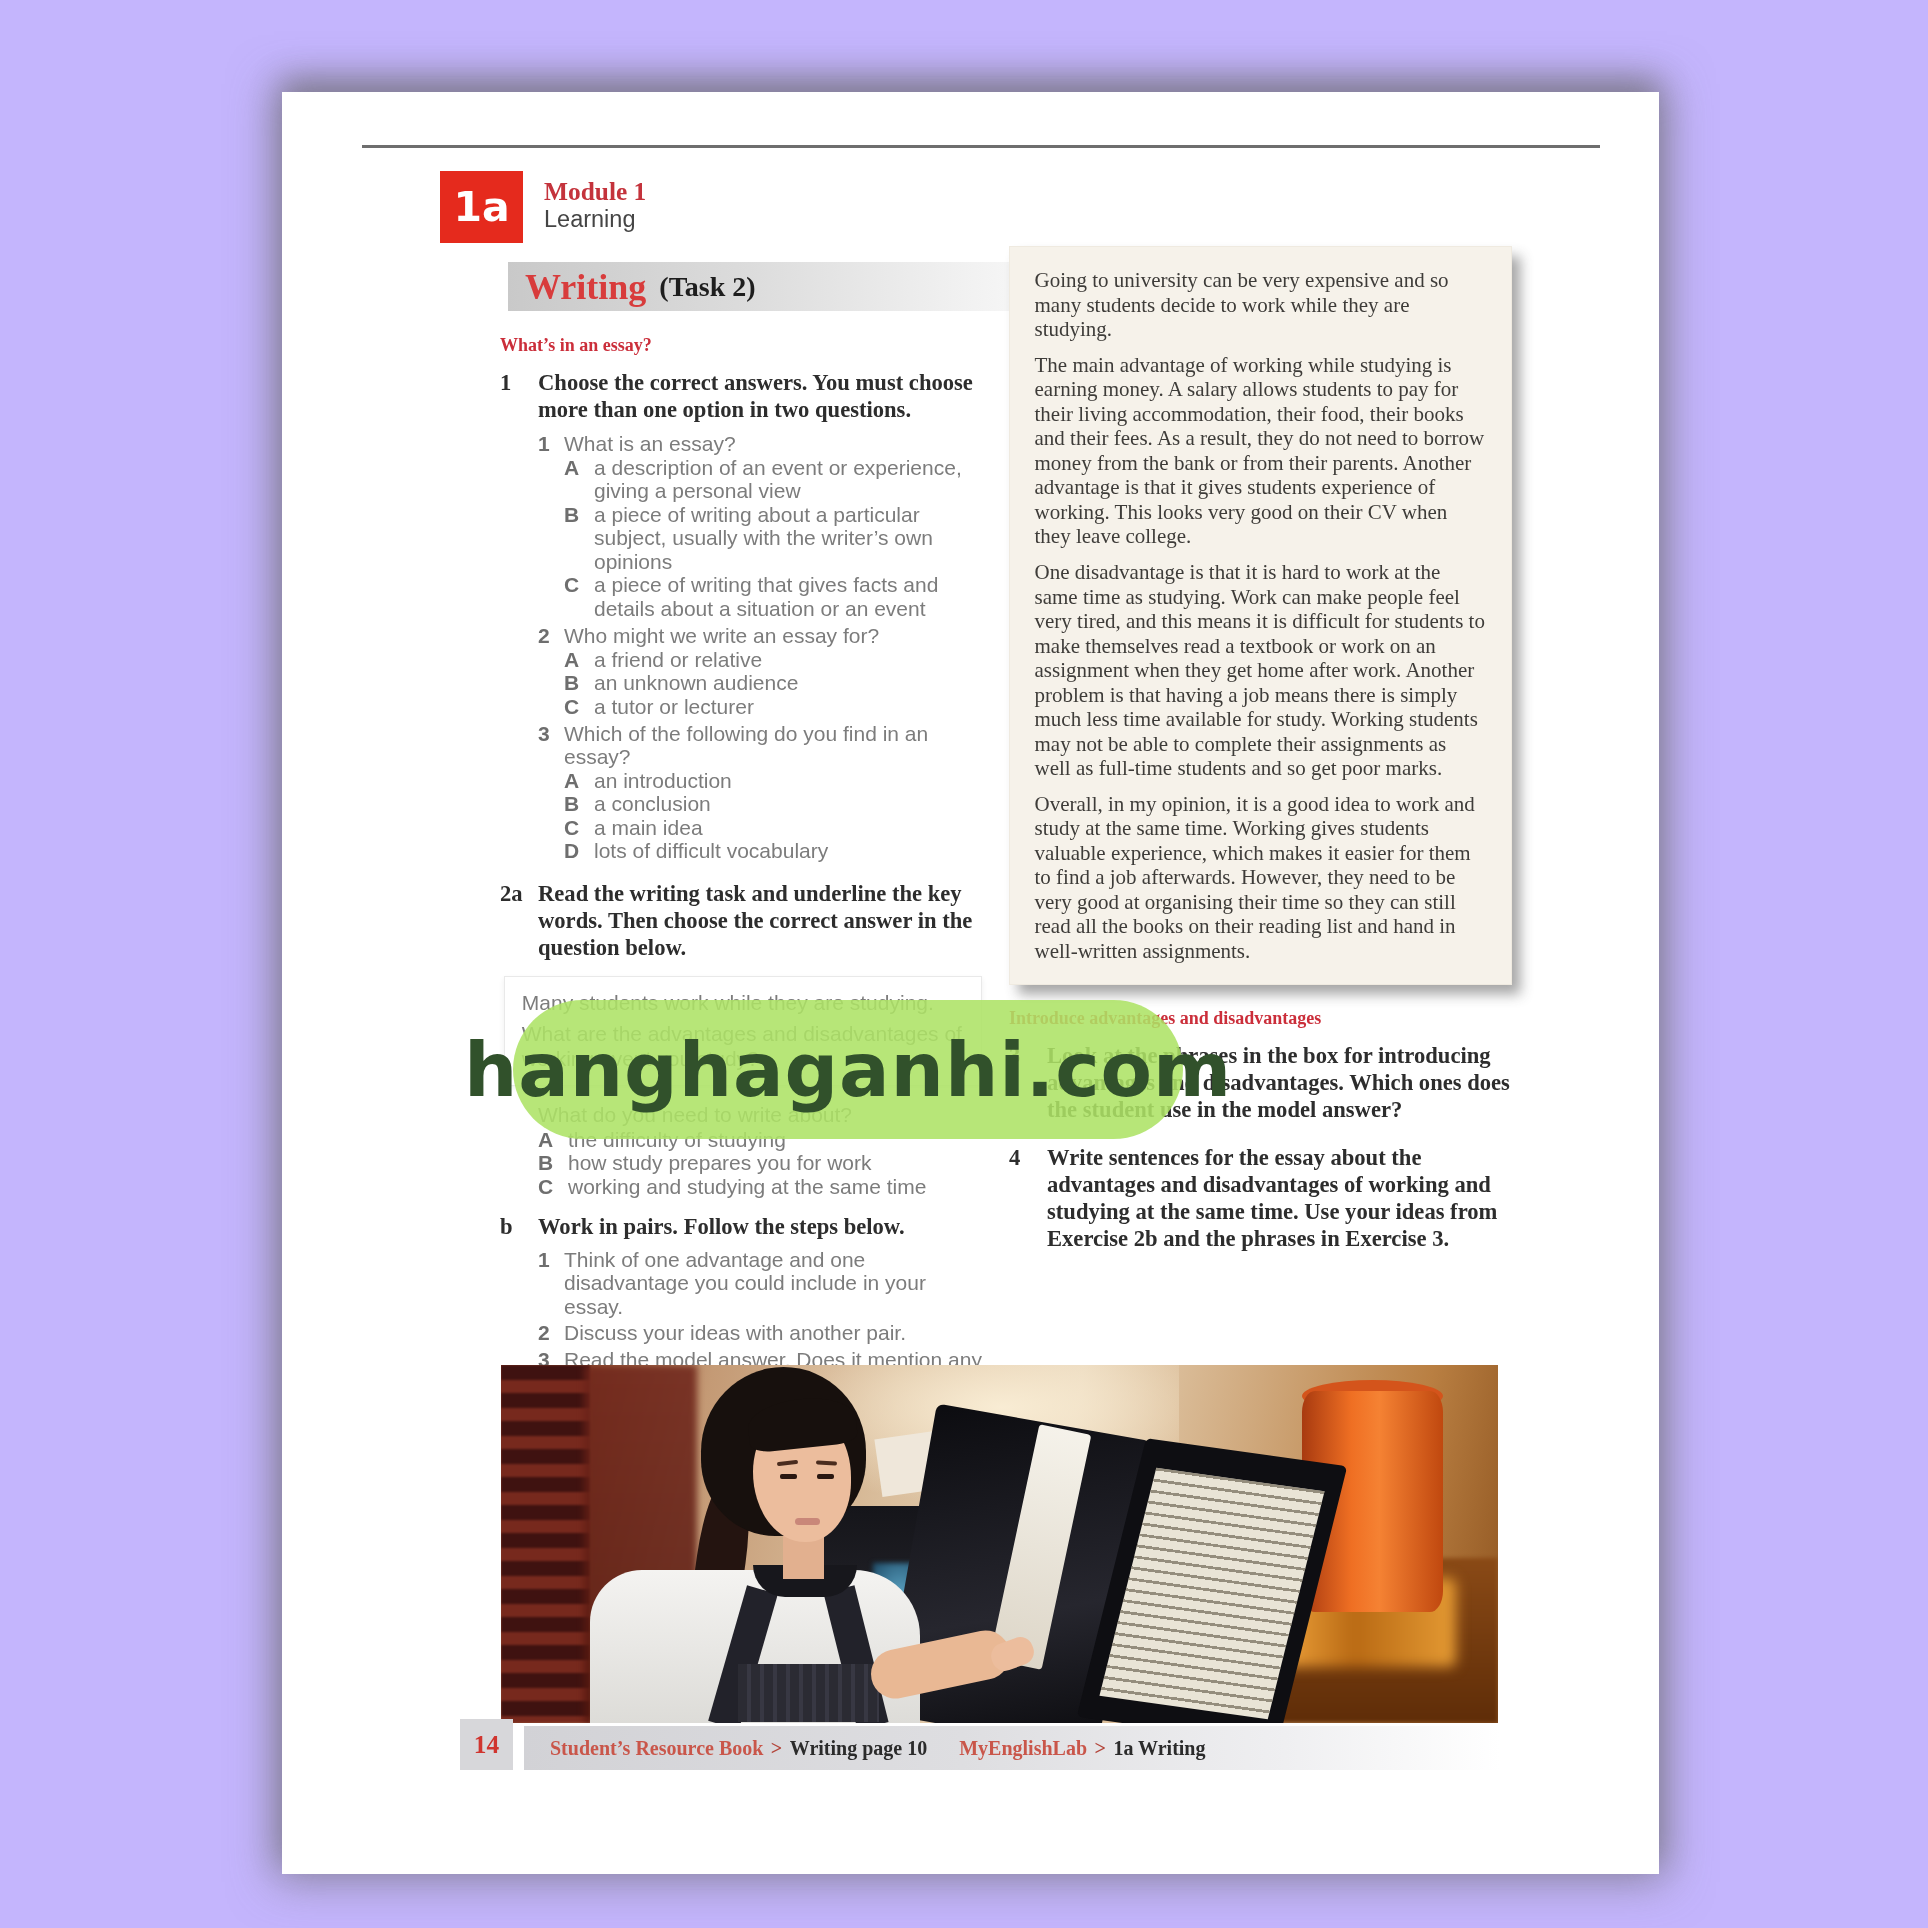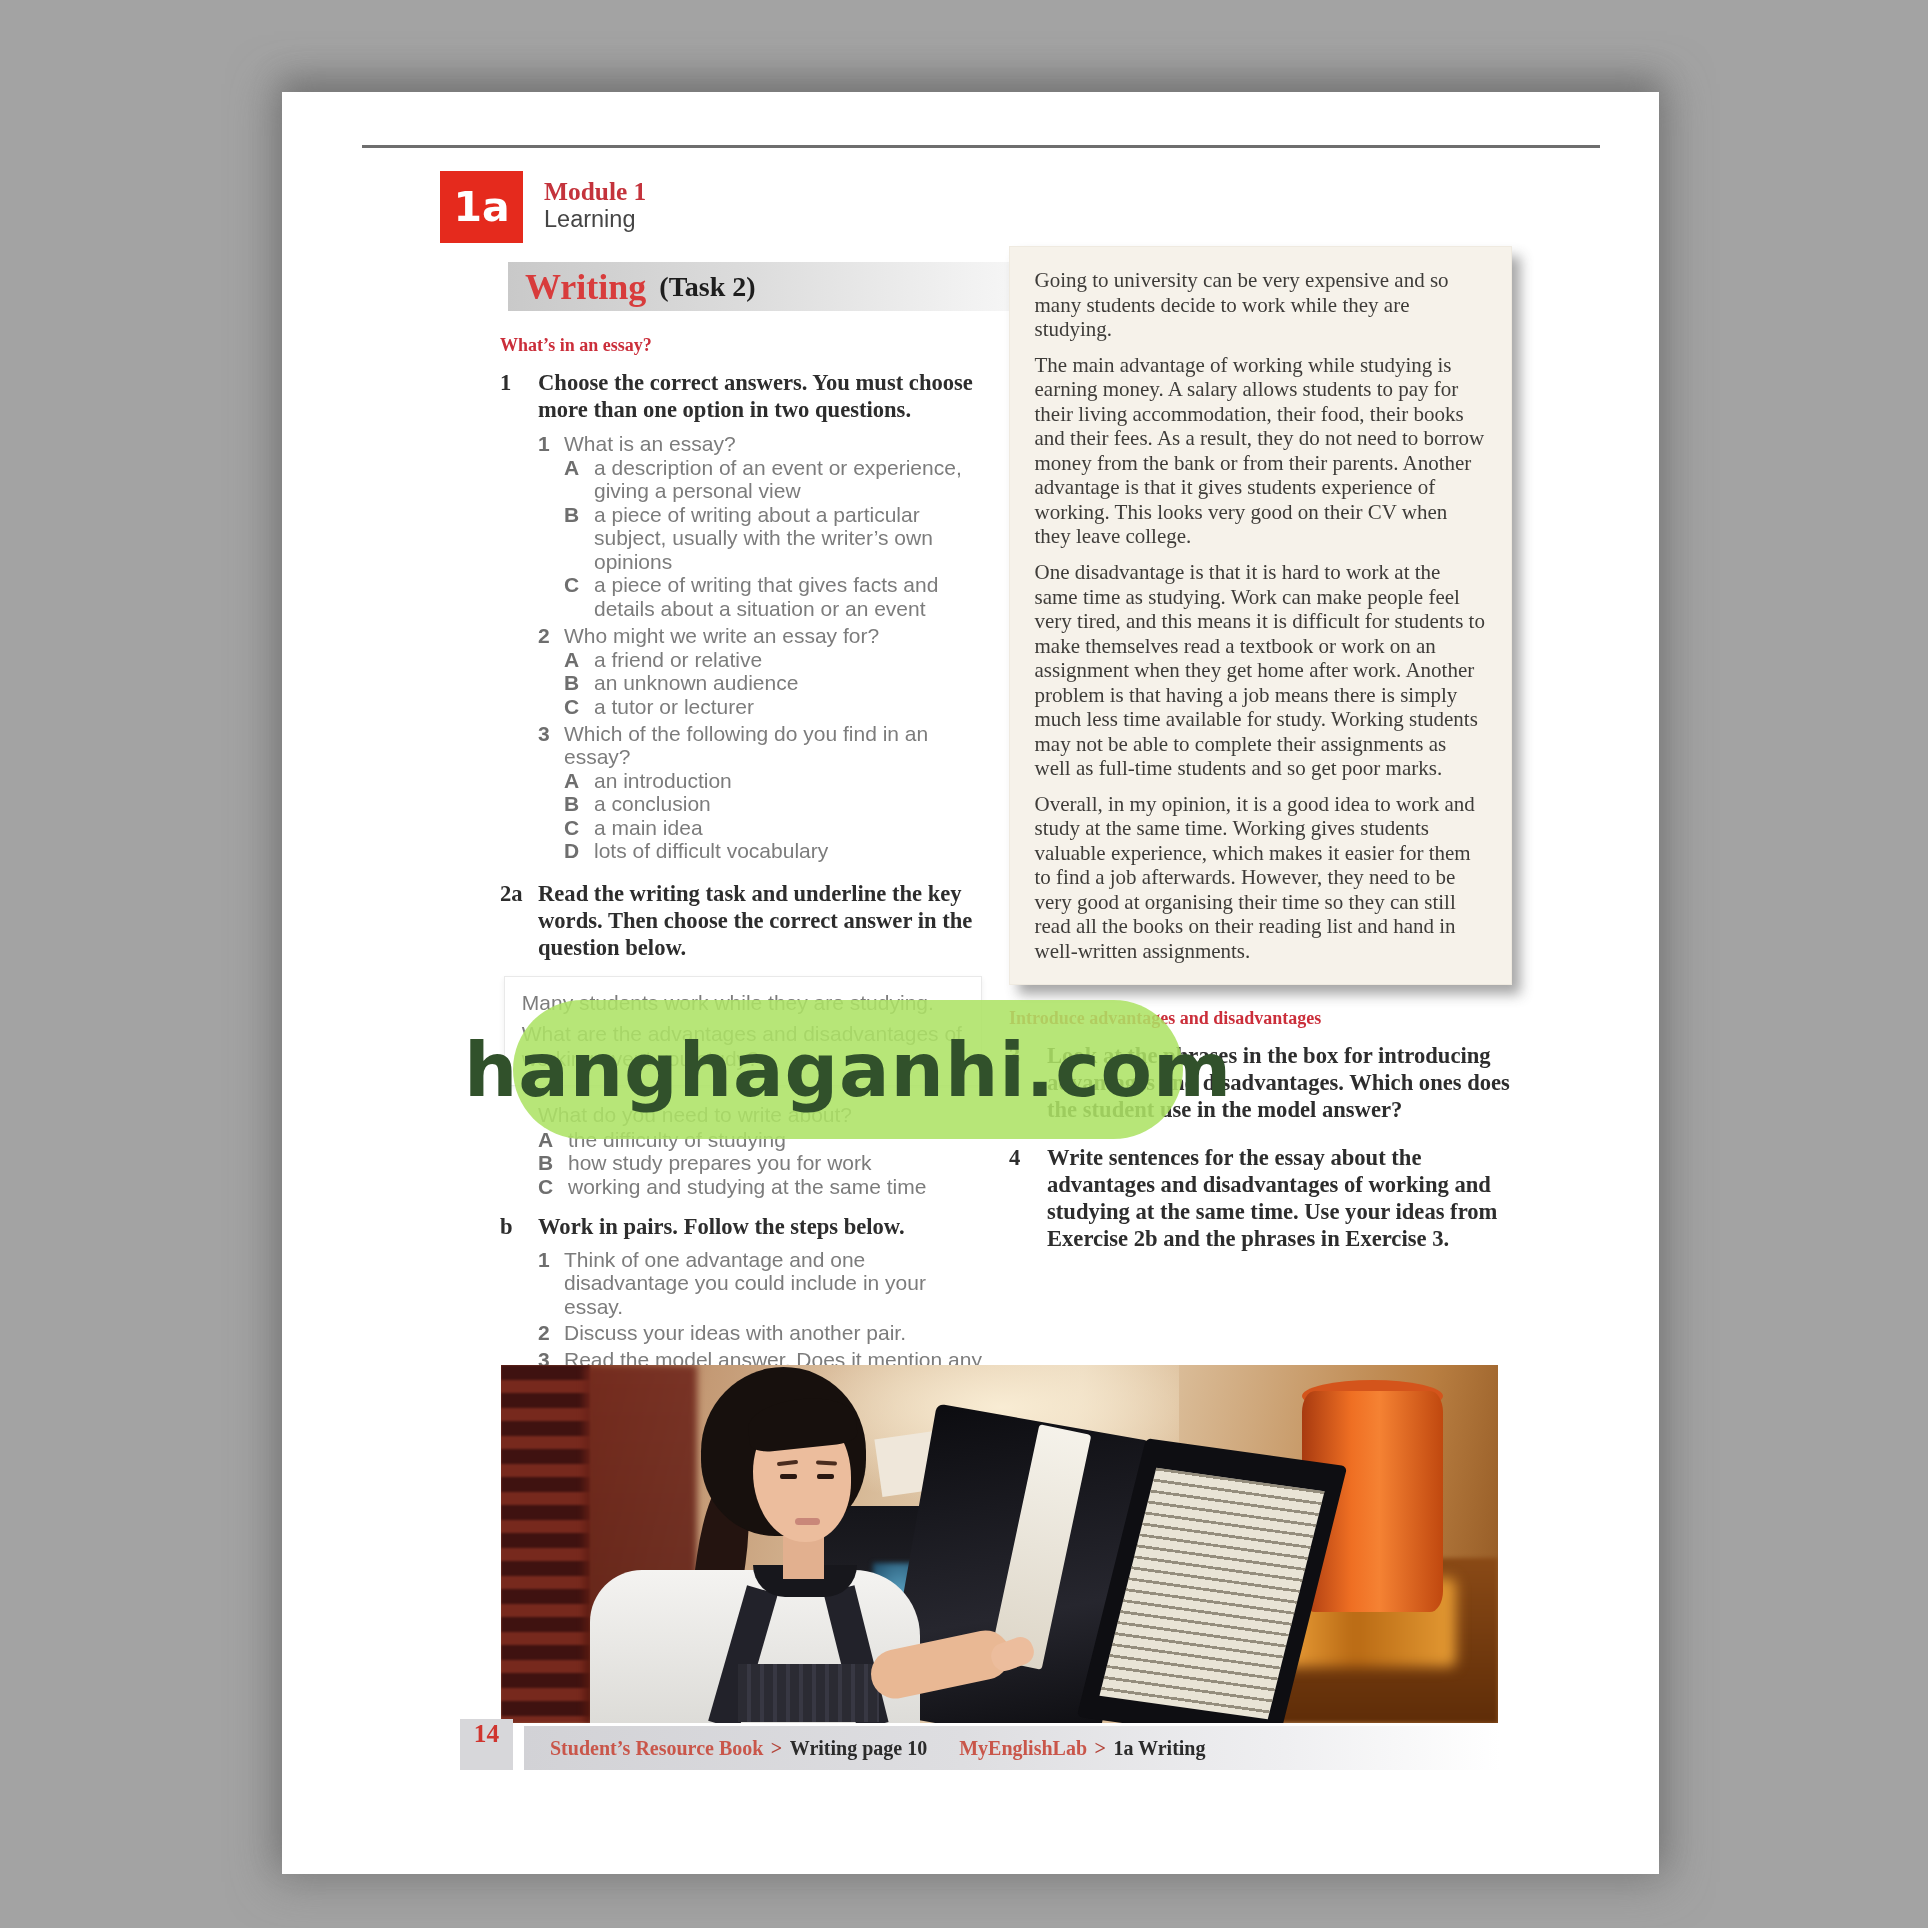--- a/index.html
+++ b/index.html
@@ -1,16 +1,16 @@
 <!DOCTYPE html>
 <html style="font-size:15px"><head>
 <meta charset="utf-8">
 <style>
   html,body{margin:0;padding:0;background:#ffffff;}
-  .canvas{position:relative;width:1928px;height:1928px;background:#a3a3a3;overflow:hidden;
+  .canvas{position:relative;width:1928px;height:1928px;background:#c4b5fd;overflow:hidden;
           font-family:"Liberation Sans",sans-serif;}
   .page{position:absolute;left:282px;top:92px;width:1377px;height:1782px;background:#ffffff;
         box-shadow:0 0 43px 9.4px rgba(105,105,105,0.55), 0 -13px 28px rgba(90,90,90,0.45);}
   
   .top-rule{position:absolute;left:80px;top:53px;width:1238px;height:2.8px;background:#6e6e6e;}
   .unit-box{position:absolute;left:158px;top:79px;width:83px;height:72px;background:#e52a1d;
             display:flex;align-items:center;justify-content:center;}
   .unit-box span{color:#ffffff;font-size:41px;font-weight:bold;font-family:"DejaVu Sans",sans-serif;line-height:1;}
   .module-head{position:absolute;left:262px;top:85px;}
   .module-title{font-family:"Liberation Serif",serif;font-weight:bold;font-size:25.4px;color:#c4333c;line-height:28px;}
@@ -91,21 +91,21 @@
   .ph-neck{left:282px;top:169px;width:41px;height:45px;background:#e2b08f;}
   .ph-shirt{left:89px;top:205px;width:330px;height:153px;border-radius:52px 66px 0 0;background:linear-gradient(180deg,#f4f3f1,#dddcd8);}
   .ph-collar{left:252px;top:200px;width:104px;height:32px;border-radius:0 0 38px 38px;background:#17171c;}
   .ph-strap-l{left:226px;top:222px;width:32px;height:141px;background:#22222a;transform:rotate(16deg);}
   .ph-strap-r{left:339px;top:222px;width:32px;height:141px;background:#22222a;transform:rotate(-14deg);}
   .ph-apron{left:237px;top:299px;width:141px;height:58px;background:repeating-linear-gradient(90deg,#2b2b33 0 9.4px,#383843 9.4px 13px);}
   .ph-arm{left:369px;top:275px;width:141px;height:49px;border-radius:24.5px;background:#e9b894;transform:rotate(-12deg);}
   .ph-hand{left:490px;top:275px;width:43px;height:28px;border-radius:13px;background:#ecbd9d;transform:rotate(-20deg);}
   
   .page-num-box{position:absolute;left:178px;top:1627px;width:53px;height:51px;background:#d7d7da;
-                display:flex;align-items:flex-start;justify-content:center;}
+                display:flex;align-items:center;justify-content:center;}
   .page-num-box span{font-family:"Liberation Serif",serif;font-weight:bold;font-size:25.4px;color:#d0352f;}
   .footer-bar{position:absolute;left:242px;top:1634px;width:976px;height:44px;
               background:linear-gradient(90deg,#d2d2d6 0%,#dedee1 45%,#efeff1 78%,rgba(247,247,248,0) 100%);
               display:flex;align-items:center;padding-left:26px;box-sizing:border-box;
               font-family:"Liberation Serif",serif;font-size:20px;}
   .crumb{display:flex;align-items:baseline;margin-right:32px;}
   .crumb-label{color:#c9564a;font-weight:bold;margin-right:7.5px;}
   .crumb-sep{color:#b3453a;font-weight:bold;margin-right:7.5px;}
   .crumb-target{color:#2b2b2b;font-weight:bold;}
 </style>

